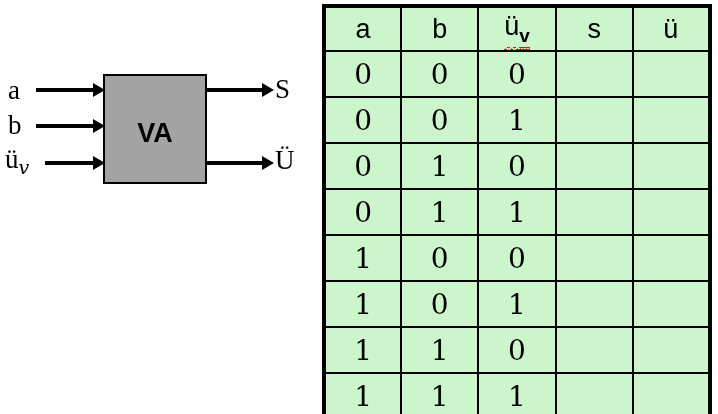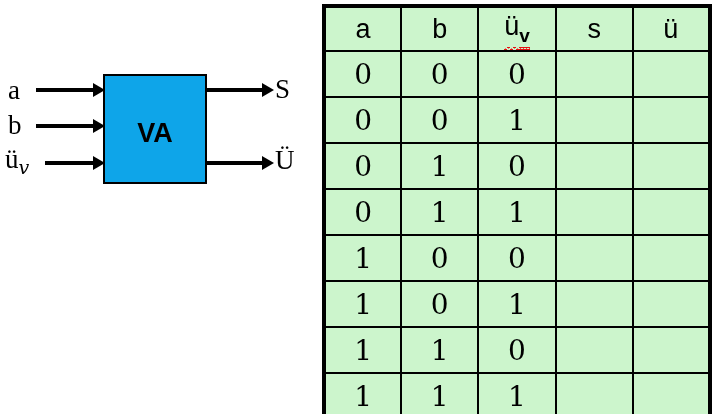--- a/index.html
+++ b/index.html
@@ -56,21 +56,21 @@
     border-bottom: 7px solid transparent;
     border-left: 12px solid #000;
   }
 
   #va-box {
     position: absolute;
     left: 103px;
     top: 74px;
     width: 104px;
     height: 110px;
-    background: #0ea5e9;
+    background: #a3a3a3;
     border: 2px solid #000;
     box-sizing: border-box;
   }
   #va-text {
     position: absolute;
     left: 0;
     right: 0;
     top: 42px;
     text-align: center;
     font-family: "Liberation Sans", sans-serif;

